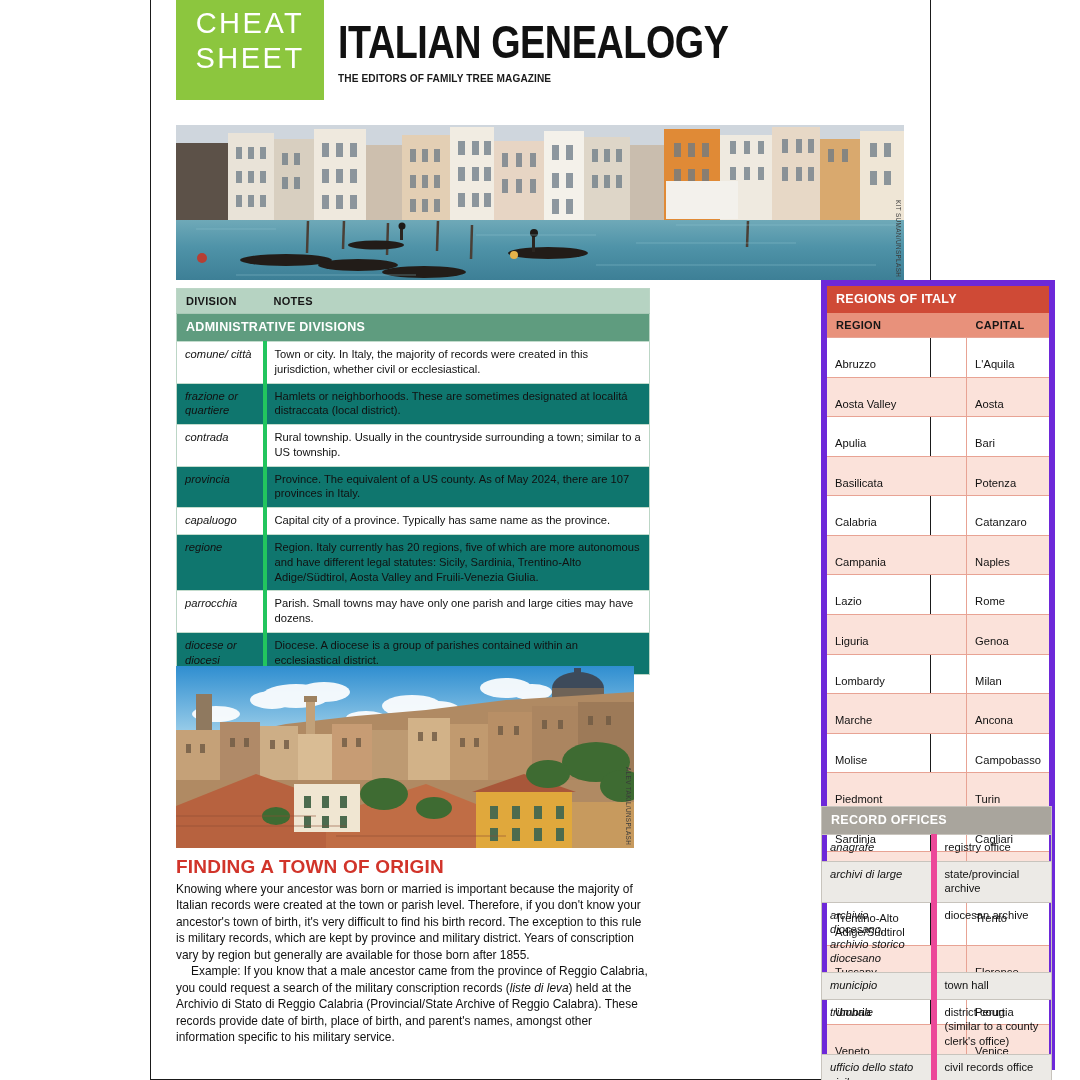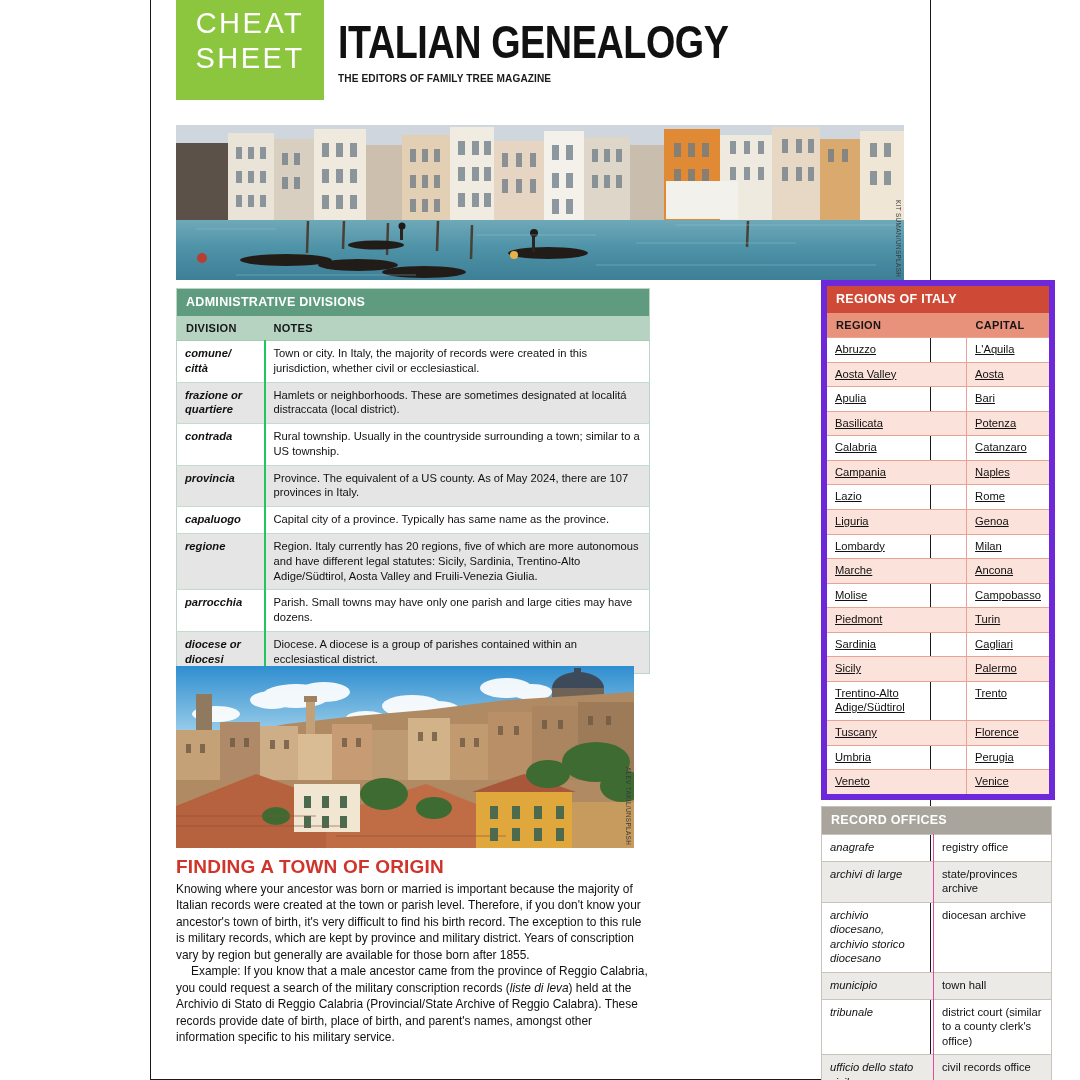--- a/index.html
+++ b/index.html
@@ -78,51 +78,50 @@
     position: absolute; left: 25px; top: 288px; width: 474px;
     border: 1px solid #bcd6c6;
   }
   #admin-table .tbl-title { background: #5f9c7f; }
   #admin-table .col-head { background: #b6d3c2; border-bottom: 1px solid #a9cab7; }
   #admin-table td {
     font-size: 11.2px; line-height: 1.32; color: #111;
     padding: 5px 8px 6px 8px;
     border-top: 1px solid #c3dccd;
   }
-  #admin-table td.term { font-style: italic; width: 88px; border-right: 2px solid #22c55e; font-weight: bold; }
-  #admin-table tr.alt td { background: #e5e5e5; }
+  #admin-table td.term { font-style: italic; width: 88px; border-right: 4px solid #22c55e; }
+  #admin-table tr.alt td { background: #0f766e; }
 
   
   #regions-table {
     position: absolute; left: 670px; top: 280px; width: 234px;
     border: 6px solid #6d28d9;
   }
   #regions-table .tbl-title { background: #cf4a36; }
   #regions-table .col-head { background: #e8917b; }
   #regions-table td {
     font-size: 11.2px; line-height: 1.3; color: #111;
-    padding: 4px 8px 5px 8px;
+    padding: 19px 8px 5px 8px;
     border-top: 1px solid #e8a394;
-    text-decoration: underline;
   }
   #regions-table td.cap { border-left: 1px solid #e8a394; }
   #regions-table tr.alt td { background: #fbe2da; }
 
   
   #offices-table {
     position: absolute; left: 670px; top: 806px; width: 231px;
     border: 1px solid #c8c4bd;
   }
   #offices-table .tbl-title { background: #a9a59d; }
   #offices-table td {
     font-size: 11.2px; line-height: 1.3; color: #111;
     padding: 5px 8px 6px 8px;
     border-top: 1px solid #c8c4bd;
   }
-  #offices-table td.term { font-style: italic; width: 112px; border-right: 1px solid #ec4899; }
+  #offices-table td.term { font-style: italic; width: 112px; border-right: 6px solid #ec4899; }
   #offices-table tr:first-child td { border-top: none; }
   #offices-table tr.alt td { background: #eceae6; }
 
   
   #article { position: absolute; left: 25px; top: 856px; width: 476px; }
   #article h2 {
     color: #d1342a; font-size: 19px; font-weight: 700;
     letter-spacing: 0.2px; margin-bottom: 3px;
   }
   #article p {
@@ -300,25 +299,25 @@
         <line x1="420" y1="140" x2="700" y2="140"></line>
           <line x1="500" y1="100" x2="720" y2="100"></line>
       </g>
     </svg>
     <div class="credit" style="right:2px; bottom:3px;">KIT SUMAN/UNSPLASH</div>
   </div>
 
   <table id="admin-table">
     <tbody>
         <tr>
-      <th class="tbl-title" colspan="2">ADMINISTRATIVE DIVISIONS</th>
-    </tr>
-    <tr>
       <th class="col-head">DIVISION</th>
       <th class="col-head">NOTES</th>
+    </tr>
+    <tr>
+      <th class="tbl-title" colspan="2">ADMINISTRATIVE DIVISIONS</th>
     </tr>
     <tr>
       <td class="term">comune/ città</td>
       <td>Town or city. In Italy, the majority of records were created in this jurisdiction, whether civil or ecclesiastical.</td>
     </tr>
     <tr class="alt">
       <td class="term">frazione or quartiere</td>
       <td>Hamlets or neighborhoods. These are sometimes designated at localitá distraccata (local district).</td>
     </tr>
     <tr>
@@ -548,21 +547,21 @@
     <tbody>
         <tr>
       <th class="tbl-title" colspan="2">RECORD OFFICES</th>
     </tr>
     <tr>
       <td class="term">anagrafe</td>
       <td>registry office</td>
     </tr>
     <tr class="alt">
       <td class="term">archivi di large</td>
-      <td>state/provinces archive</td>
+      <td>state/provincial archive</td>
     </tr>
     <tr>
       <td class="term">archivio diocesano, archivio storico diocesano</td>
       <td>diocesan archive</td>
     </tr>
     <tr class="alt">
       <td class="term">municipio</td>
       <td>town hall</td>
     </tr>
     <tr>

